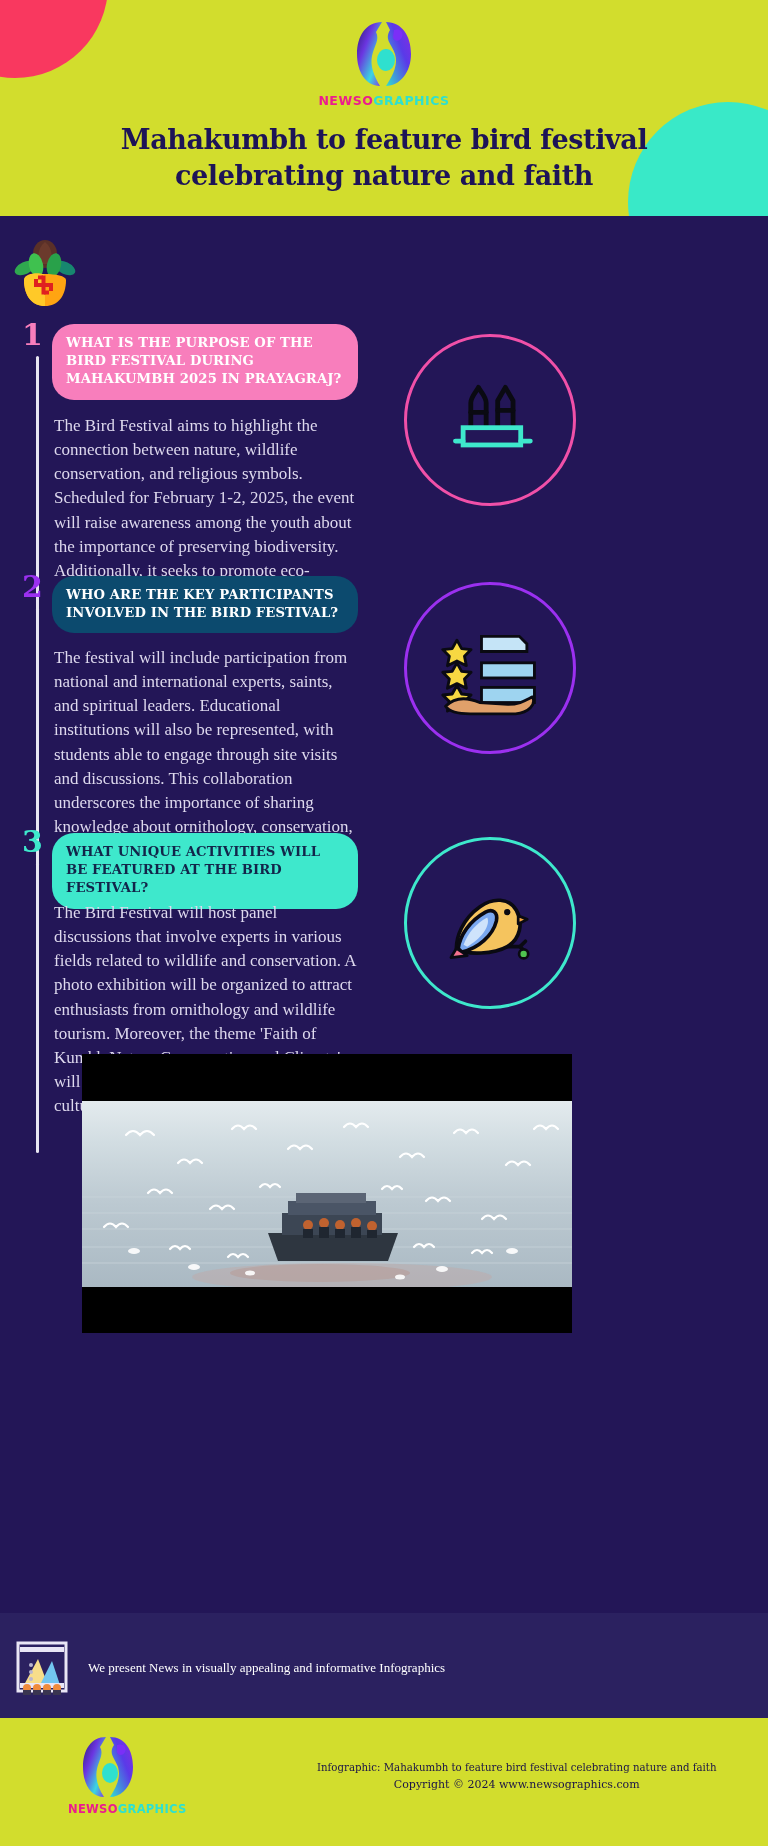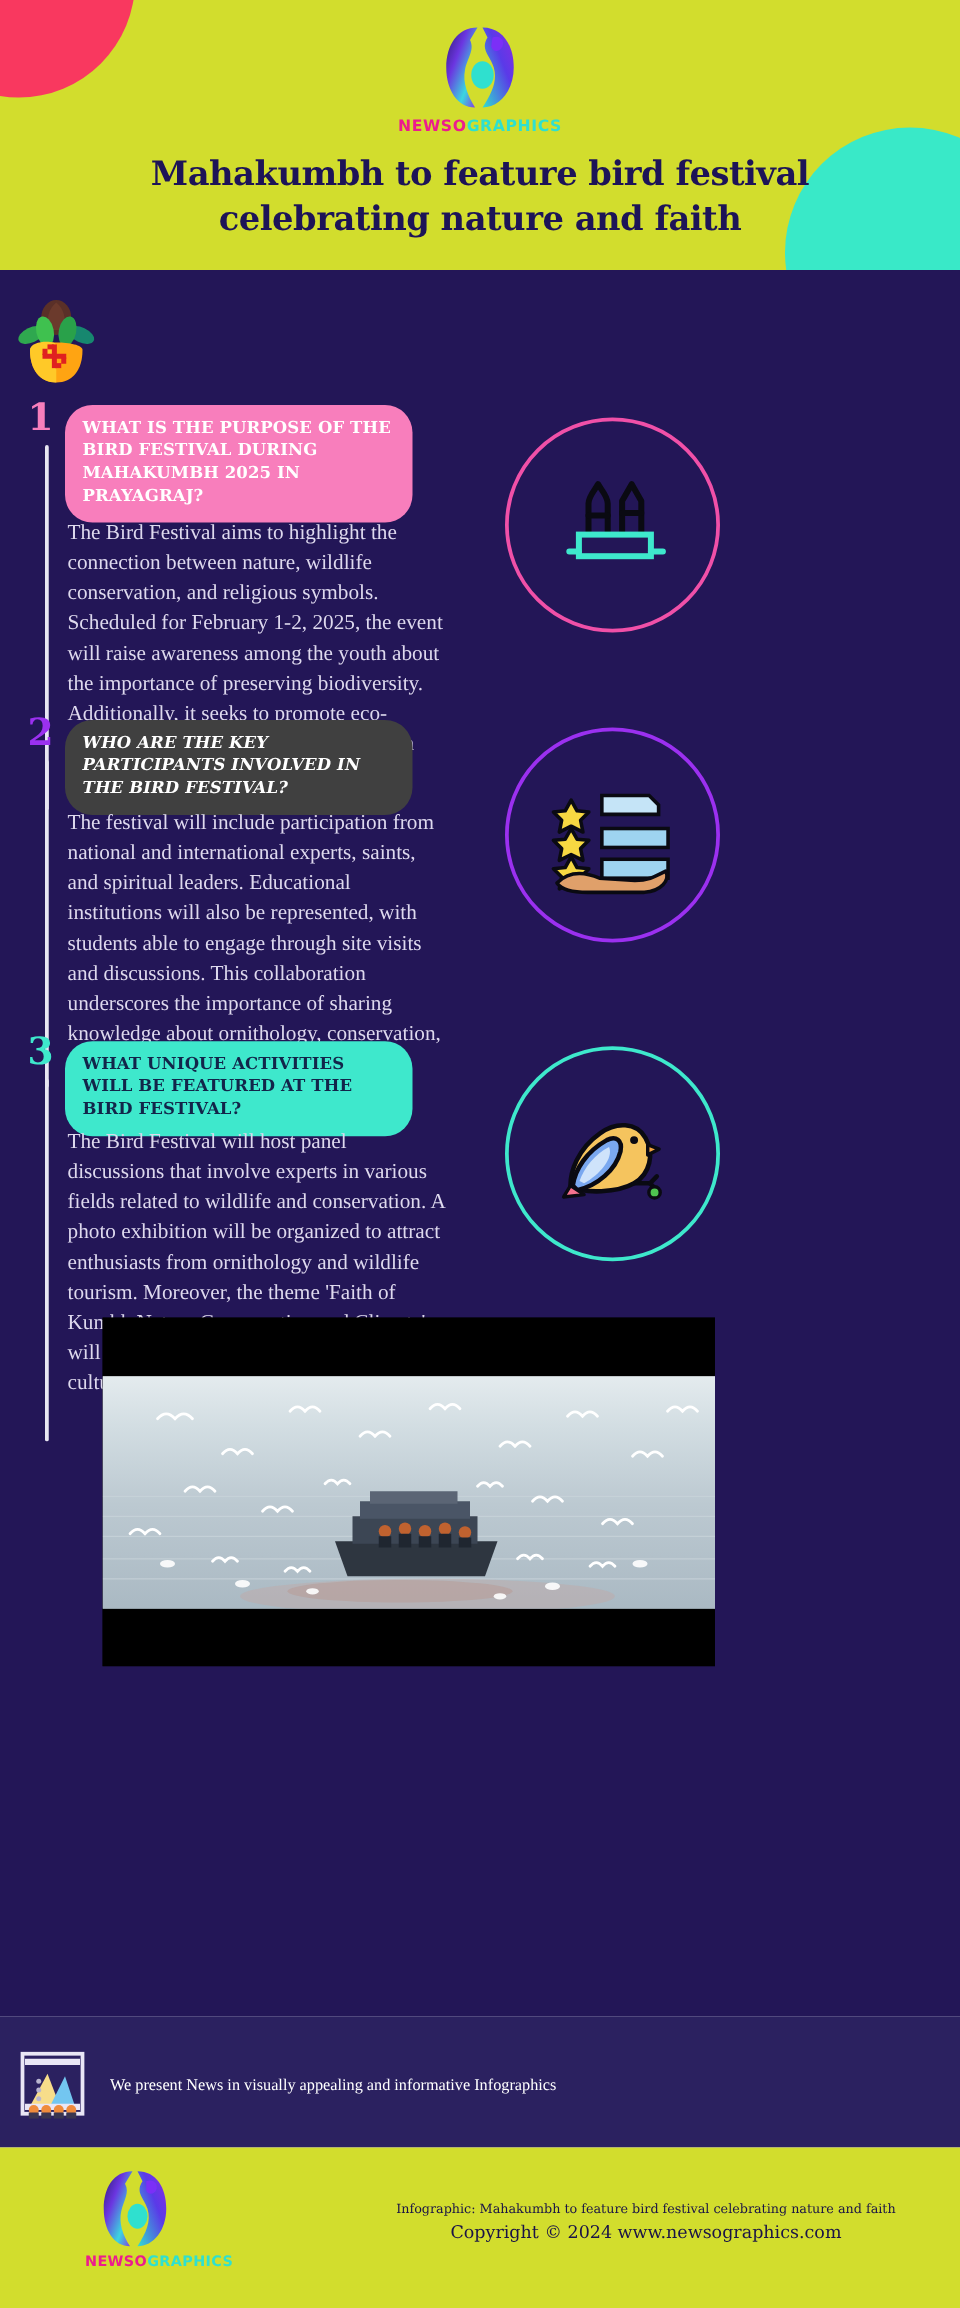--- a/index.html
+++ b/index.html
@@ -55,27 +55,27 @@
     position:absolute; left:22px; top:-4px;
     font-family:"DejaVu Serif", serif; font-weight:bold;
     font-size:30px; line-height:1;
   }
   .rail {
     position:absolute; left:36px; width:3px; background:#e8e6f2;
     border-radius:2px;
   }
 
   .pill {
-    position:absolute; left:52px; width:278px;
+    position:absolute; left:52px; width:306px;
     border-radius:22px; padding:10px 14px 11px 14px;
     font-family:"DejaVu Serif", serif; font-weight:bold;
     font-size:13.2px; line-height:1.38; letter-spacing:0.1px;
   }
   .pill.p1 { background:#f87ebc; color:#ffffff; }
-  .pill.p2 { background:#404040; color:#ffffff;font-style:italic; }
+  .pill.p2 { background:#0c4a6e; color:#ffffff; }
   .pill.p3 { background:#3ee8cc; color:#12254a; }
 
   .ans {
     position:absolute; left:54px; width:305px;
     color:#ded9ee; font-family:"Liberation Serif", serif;
     font-size:17px; line-height:1.42;
   }
 
   
   .circ {
@@ -119,21 +119,21 @@
     position:absolute; left:68px; top:84px; width:80px; text-align:center;
     font-family:"DejaVu Sans", sans-serif; font-weight:bold; font-size:11.5px;
     letter-spacing:0.3px;
   }
   .ft-word .w1 { color:#ec1c8e; }
   .ft-word .w2 { color:#2fe0cf; }
   .ft-copy {
     position:absolute; left:317px; top:42px; color:#1a1347;
     font-family:"DejaVu Serif", serif; font-size:10.2px; line-height:1.55;text-align:center;
   }
-  .ft-copy .l2 { font-size:14px; }
+  .ft-copy .l2 { font-size:11px; }
 </style>
 </head>
 <body>
 
 <div class="header">
   <div class="hdr-blob-pink"></div>
   <div class="hdr-blob-teal"></div>
 
   <div class="hdr-inner">
     <div class="logo-globe">

